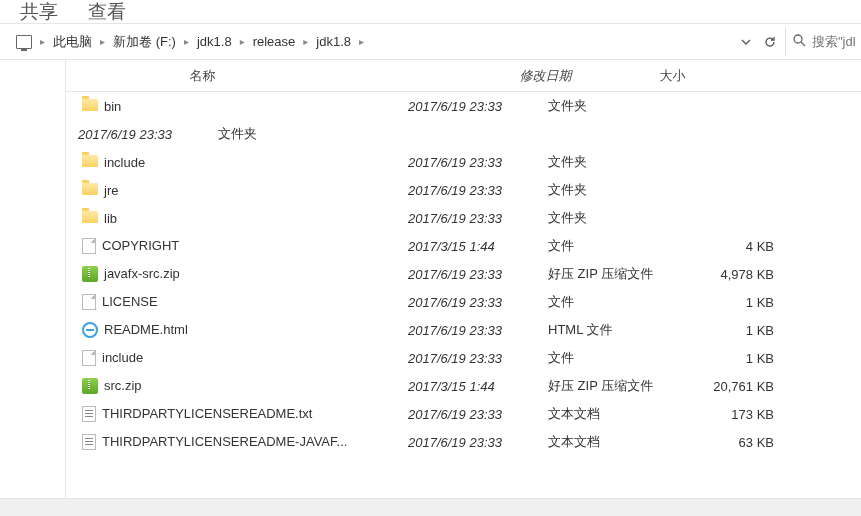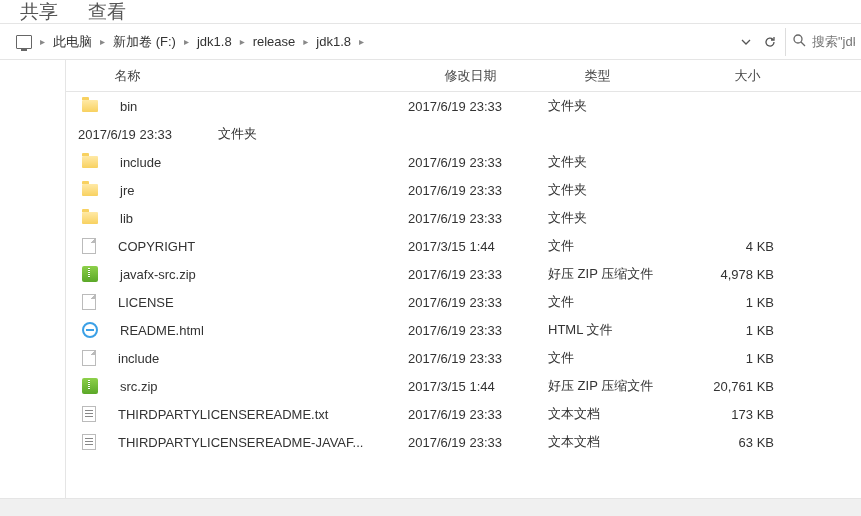--- a/index.html
+++ b/index.html
@@ -13,22 +13,22 @@
     .navctrls{ display:flex; align-items:center; gap:2px; padding-right:4px;}
     .navbtn{ width:22px; height:22px; display:flex; align-items:center; justify-content:center; color:#555; border-radius:2px;}
     .searchbox{ display:flex; align-items:center; border-left:1px solid #ddd; height:28px; padding:0 6px 0 26px; width:76px; position:relative; color:#888;}
     .searchbox .sicon{ position:absolute; left:6px; top:5px; color:#666;}
     .main{ flex:1; display:flex; overflow:hidden;}
     .sidebar{ width:66px; border-right:1px solid #e5e5e5; background:#fff;}
     .filelist{ flex:1; overflow:auto;}
     .headerrow, .row{ display:flex; align-items:center; height:28px; padding-left:12px;}
     .headerrow{ border-bottom:1px solid #e5e5e5; color:#444; height:32px; font-size:13px;justify-content:center;}
     .headerrow .col{ display:flex; align-items:center; gap:4px;}
-    .col-name{ width:330px; display:flex; align-items:center; gap:22px;}
-    .col-date{ width:140px;}
+    .col-name{ width:330px; display:flex; align-items:flex-start; gap:6px;}
+    .col-date{ width:140px;font-style:italic;}
     .col-type{ width:150px;}
     .col-size{ width:90px; text-align:right; padding-right:14px;}
     .row .col-name{ padding-left:4px;}
     .icon{ width:18px; height:18px; display:inline-flex; align-items:center; justify-content:center; flex-shrink:0;}
     .folder-icon{ background:linear-gradient(#ffe9a6,#f8d160); border-radius:1px; width:16px; height:12px; position:relative;}
     .folder-icon::before{ content:""; position:absolute; top:-3px; left:0; width:7px; height:3px; background:#f8d160; border-radius:1px 1px 0 0;}
     .file-icon{ width:14px; height:16px; background:#fff; border:1px solid #bbb; position:relative;}
     .file-icon::after{ content:""; position:absolute; top:0; right:0; width:4px; height:4px; background:linear-gradient(135deg,#fff 50%, #bbb 50%);}
     .txt-icon{ width:14px; height:16px; background:#fff; border:1px solid #bbb; position:relative;}
     .txt-icon::before{ content:""; position:absolute; left:2px; top:3px; width:8px; height:1px; background:#888; box-shadow:0 3px 0 #888, 0 6px 0 #888;}
@@ -88,21 +88,20 @@
 </div>
 
 <div class="main">
   <div class="sidebar"></div>
   <div class="filelist">
     <div class="headerrow">
       <div class="col col-name">
           <span>名称</span>
         </div>
       <div class="col col-date">修改日期</div>
-      <div class="col col-type">类型</div>
       <div class="col col-size">大小</div>
     </div>
     <div id="rows">
         <div class="row">
           <div class="col-name">
             <span class="icon folder-icon"></span>
             <span>bin</span>
           </div>
           <div class="col-date">2017/6/19 23:33</div>
           <div class="col-type">文件夹</div>

